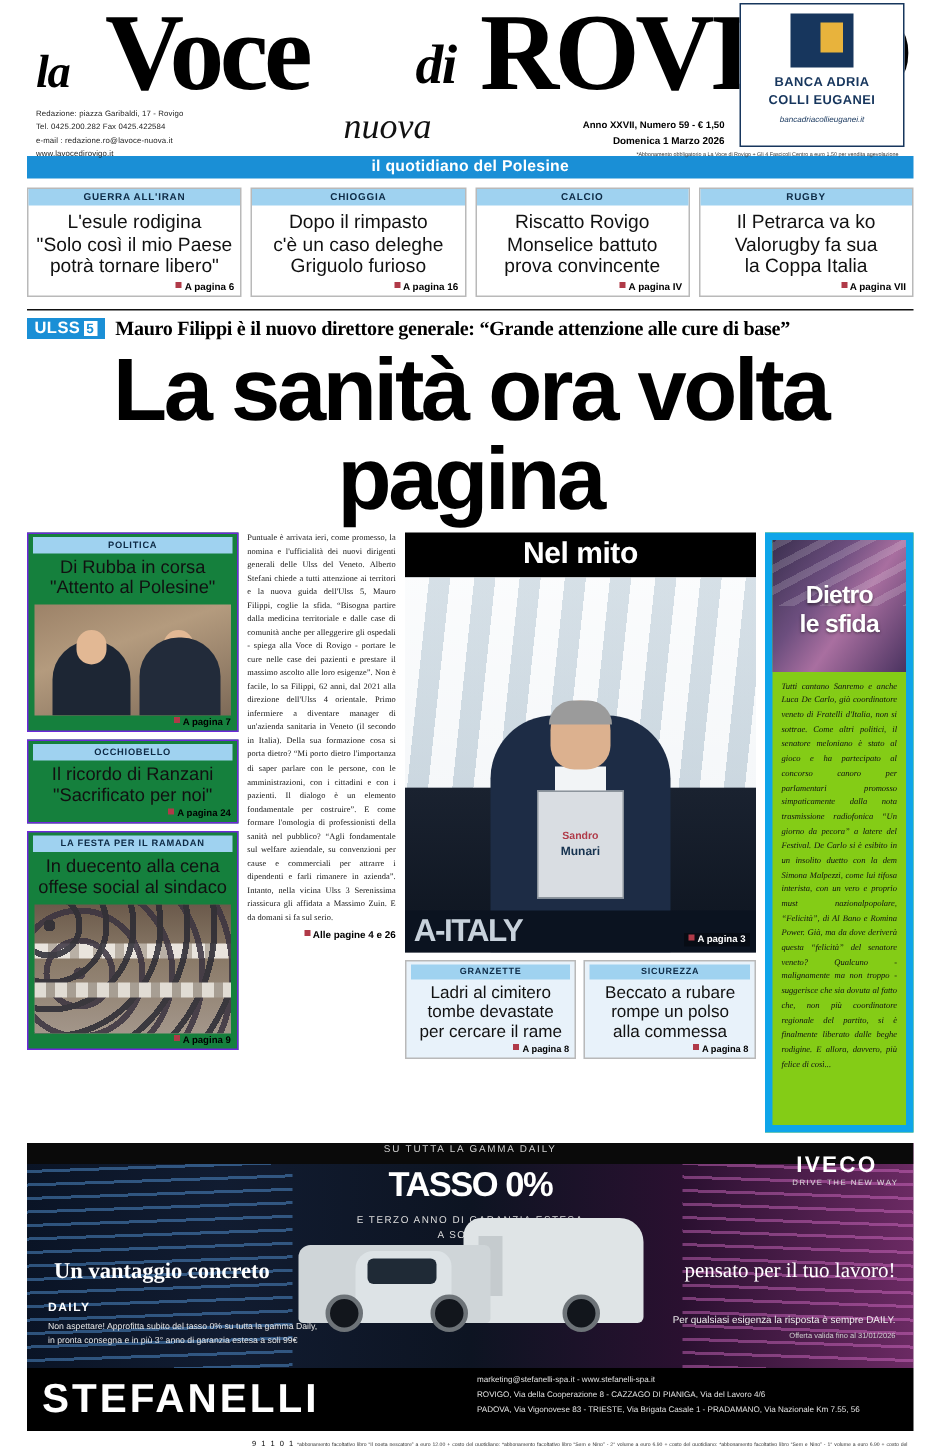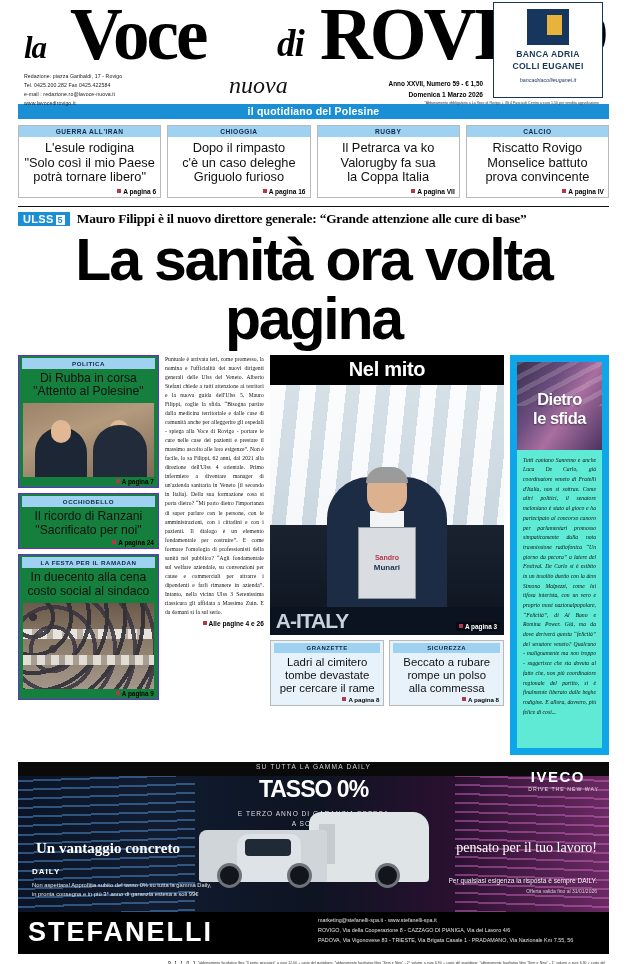--- a/index.html
+++ b/index.html
@@ -90,21 +90,21 @@
   .bp-italy{position:absolute;left:6px;bottom:2px;font-size:21px;font-weight:700;color:#c8d2dc;letter-spacing:-1px;}
   .bp-page{position:absolute;right:4px;bottom:4px;font-size:6.4px;font-weight:700;color:#fff;background:rgba(0,0,0,.35);padding:1px 3px;}
 
   .two-teasers{display:flex;gap:5px;margin-top:5px;}
   .tt{flex:1;border:1px solid #b9b9b9;background:#e8f2fa;box-sizing:border-box;padding-bottom:2px;}
   .tt-kicker{background:#9fd2f0;color:#0d2a45;font-size:6px;font-weight:700;text-align:center;letter-spacing:0.5px;padding:2px 0;margin:2px 3px 0;}
   .tt-head{font-size:11.4px;line-height:1.14;text-align:center;padding:3px 2px 1px;color:#111;}
   .tt-page{text-align:right;font-size:6.2px;font-weight:700;padding:0 4px;}
 
   
-  .dietro{border:7px solid #0ea5e9;height:100%;box-sizing:border-box;background:#5eead4;}
+  .dietro{border:5px solid #0ea5e9;height:100%;box-sizing:border-box;background:#84cc16;}
   .dietro-banner{height:88px;position:relative;overflow:hidden;background:linear-gradient(125deg,#3a2f4e 0%,#6c4e7e 35%,#a96fa0 58%,#4a3360 100%);}
   .dietro-banner:before{content:"";position:absolute;left:-20%;top:-30%;width:160%;height:80%;background:repeating-linear-gradient(-28deg,rgba(255,255,255,.16) 0 5px,transparent 5px 13px);}
   .dietro-t1,.dietro-t2{position:absolute;width:100%;text-align:center;color:#fff;font-weight:700;font-size:16.5px;letter-spacing:-0.5px;text-shadow:0 1px 2px rgba(0,0,0,.5);}
   .dietro-t1{top:28px;}
   .dietro-t2{top:47px;}
   .dietro-body{font-family:"Liberation Serif",serif;font-style:italic;font-size:5.7px;line-height:1.7;text-align:justify;padding:6px 6px 0;color:#111;}
 
   
   .ad{margin-top:7px;height:150px;position:relative;overflow:hidden;background:linear-gradient(90deg,#0a1426 0%,#111c31 22%,#0d1422 50%,#2a1030 74%,#6b2a63 100%);}
   .ad-left-lines{position:absolute;left:0;top:0;width:30%;height:100%;background:repeating-linear-gradient(178deg,rgba(90,160,230,.45) 0 2px,transparent 2px 9px);}
@@ -185,32 +185,32 @@
       <div class="teaser-page"><span class="sq"></span><span>A pagina 6</span></div>
     </div>
     <div class="teaser">
       <div class="teaser-kicker">CHIOGGIA</div>
       <div class="teaser-head" style="white-space:pre-line">Dopo il rimpasto
 c'è un caso deleghe
 Griguolo furioso</div>
       <div class="teaser-page"><span class="sq"></span><span>A pagina 16</span></div>
     </div>
     <div class="teaser">
+      <div class="teaser-kicker">CALCIO</div>
+      <div class="teaser-head" style="white-space:pre-line">Riscatto Rovigo
+Monselice battuto
+prova convincente</div>
+      <div class="teaser-page"><span class="sq"></span><span>A pagina IV</span></div>
+    </div>
+    <div class="teaser">
       <div class="teaser-kicker">RUGBY</div>
       <div class="teaser-head" style="white-space:pre-line">Il Petrarca va ko
 Valorugby fa sua
 la Coppa Italia</div>
       <div class="teaser-page"><span class="sq"></span><span>A pagina VII</span></div>
-    </div>
-    <div class="teaser">
-      <div class="teaser-kicker">CALCIO</div>
-      <div class="teaser-head" style="white-space:pre-line">Riscatto Rovigo
-Monselice battuto
-prova convincente</div>
-      <div class="teaser-page"><span class="sq"></span><span>A pagina IV</span></div>
     </div>
   </div>
 
   <div class="ulss-strip">
     <div class="ulss-tag"><span>ULSS</span><span class="num">5</span></div>
     <div class="ulss-text">Mauro Filippi è il nuovo direttore generale: “Grande attenzione alle cure di base”</div>
   </div>
   <div class="main-headline">La sanità ora volta pagina</div>
 
   <div class="grid">
@@ -230,21 +230,21 @@
       <div class="box">
         <div class="box-kicker">OCCHIOBELLO</div>
         <div class="box-head" style="white-space:pre-line">Il ricordo di Ranzani
 "Sacrificato per noi"</div>
         <div class="box-page"><span class="sq"></span><span>A pagina 24</span></div>
       </div>
 
       <div class="box">
         <div class="box-kicker">LA FESTA PER IL RAMADAN</div>
         <div class="box-head" style="white-space:pre-line">In duecento alla cena
-costo social al sindaco</div>
+offese social al sindaco</div>
         <div class="ph ph-ramadan">
             <div class="ph-dots"></div>
           </div>
         <div class="box-page"><span class="sq"></span><span>A pagina 9</span></div>
       </div>
     </div>
 
     <div class="col-mid">
       <div class="body-text">Puntuale è arrivata ieri, come promesso, la nomina e l'ufficialità dei nuovi dirigenti generali delle Ulss del Veneto. Alberto Stefani chiede a tutti attenzione ai territori e la nuova guida dell'Ulss 5, Mauro Filippi, coglie la sfida. “Bisogna partire dalla medicina territoriale e dalle case di comunità anche per alleggerire gli ospedali - spiega alla Voce di Rovigo - portare le cure nelle case dei pazienti e prestare il massimo ascolto alle loro esigenze”. Non è facile, lo sa Filippi, 62 anni, dal 2021 alla direzione dell'Ulss 4 orientale. Primo infermiere a diventare manager di un'azienda sanitaria in Veneto (il secondo in Italia). Della sua formazione cosa si porta dietro? “Mi porto dietro l'importanza di saper parlare con le persone, con le amministrazioni, con i cittadini e con i pazienti. Il dialogo è un elemento fondamentale per costruire”. E come formare l'omologia di professionisti della sanità nel pubblico? “Agli fondamentale sul welfare aziendale, su convenzioni per cause e commerciali per attrarre i dipendenti e farli rimanere in azienda”. Intanto, nella vicina Ulss 3 Serenissima riassicura gli affidata a Massimo Zuin. E da domani si fa sul serio.</div>
       <div class="body-page"><span class="sq"></span><span>Alle pagine 4 e 26</span></div>

